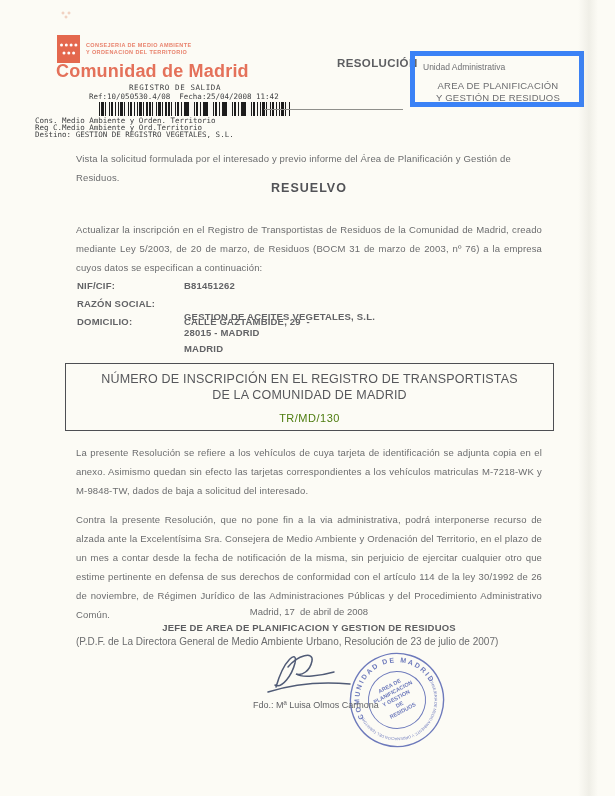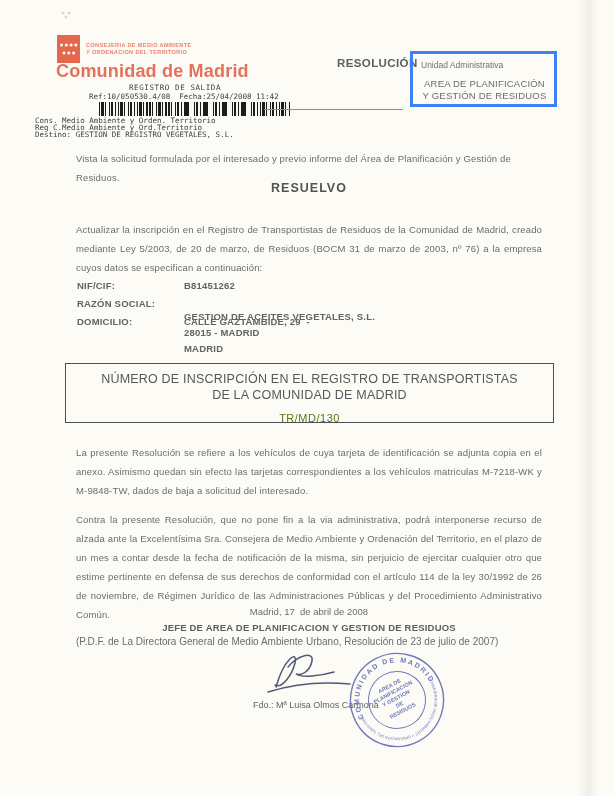--- a/index.html
+++ b/index.html
@@ -28,36 +28,36 @@
     background:repeating-linear-gradient(90deg,
       #1c1c1c 0px, #1c1c1c 1px, #f8f7f2 1px, #f8f7f2 2px,
       #1c1c1c 2px, #1c1c1c 4.5px, #f8f7f2 4.5px, #f8f7f2 6px,
       #1c1c1c 6px, #1c1c1c 7px, #f8f7f2 7px, #f8f7f2 9.5px); }
   .reg-line1 { left:35px; top:116px; font-size:7.5px; }
   .reg-line2 { left:35px; top:123px; font-size:7.5px; }
   .reg-line3 { left:35px; top:130px; font-size:7.5px; }
 
   
   .resolucion { left:337px; top:57px; font-size:11.5px; font-weight:bold; color:#5d5e61; letter-spacing:.4px; }
-  .unidad-box { left:410px; top:51px; width:147px; height:56px; border:3px solid #3b82f6; padding:6px 6px 0 8px; }
+  .unidad-box { left:410px; top:51px; width:174px; height:56px; border:5px solid #3b82f6; padding:6px 6px 0 8px; }
   .unidad-label { font-size:8.5px; color:#6f7073; }
   .unidad-lines { margin-top:8px; text-align:center; font-size:9.5px; line-height:11.5px; color:#6b6c6f; letter-spacing:.2px; }
   .hrule { left:264px; top:109px; width:139px; height:0; border-top:1.6px solid #8f8f8b; }
 
   
   .para { left:76px; width:466px; font-size:9.5px; line-height:19px;
     text-align:justify; color:#6b6c6e; letter-spacing:.15px; }
   .intro { top:149px; text-align:left; }
   .resuelvo { left:76px; width:466px; top:181px; text-align:center;
     font-size:12.5px; font-weight:bold; color:#525357; letter-spacing:1px; }
   .p-actualizar { top:220px; }
   .field-label { font-size:9.5px; font-weight:bold; color:#626366; letter-spacing:.2px; }
   .field-value { font-size:9.5px; font-weight:bold; color:#626366; letter-spacing:.2px; white-space:pre; }
 
-  .insc-box { left:65px; top:363px; width:489px; height:60px;
+  .insc-box { left:65px; top:363px; width:489px; height:68px;
     border:1.5px solid #4e4f53; text-align:center; padding-top:8px; }
   .insc-title { font-size:12.5px; line-height:15.5px; color:#56575b; letter-spacing:.2px; }
   .insc-number { margin-top:9px; font-size:11px; color:#4d7c0f; letter-spacing:.5px; }
 
   .p-vehiculos { top:443px; }
   .p-recurso { top:510px; }
 
   .date-line { left:76px; width:466px; top:606px; text-align:center; font-size:9.5px; color:#6b6c6e; white-space:pre; }
   .signer-title { left:76px; width:466px; top:622px; text-align:center;
     font-size:9.5px; font-weight:bold; color:#5c5d60; letter-spacing:.2px; }

